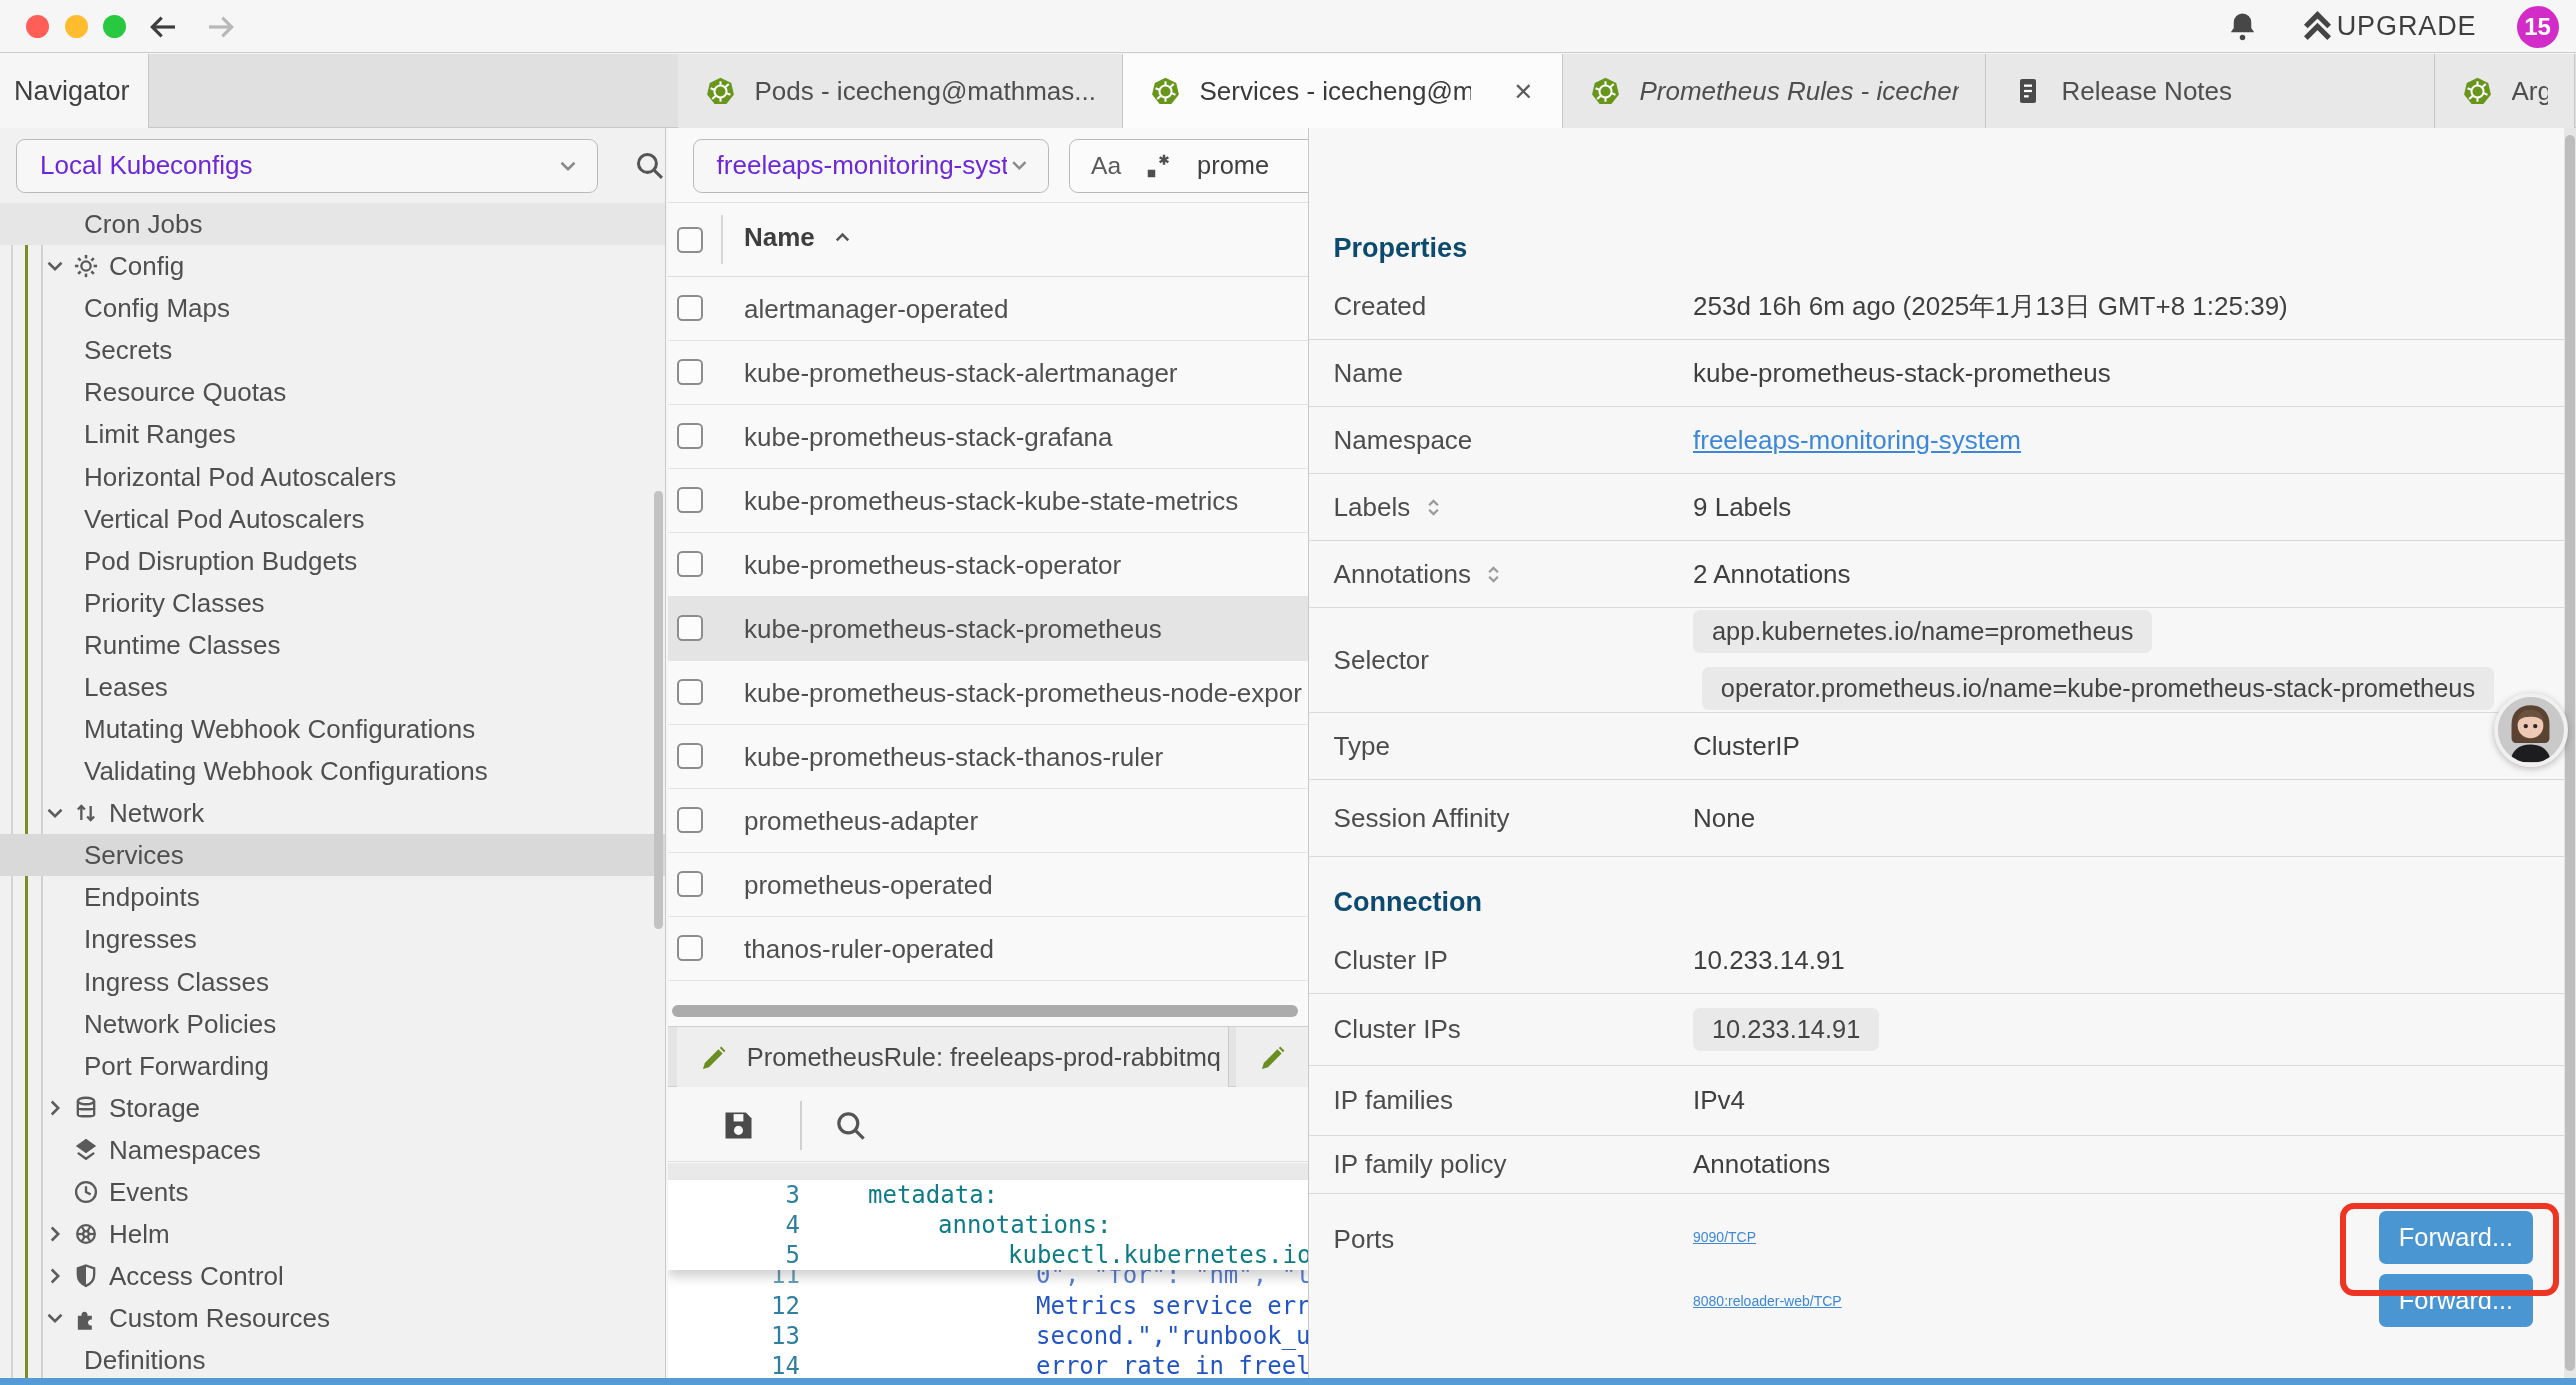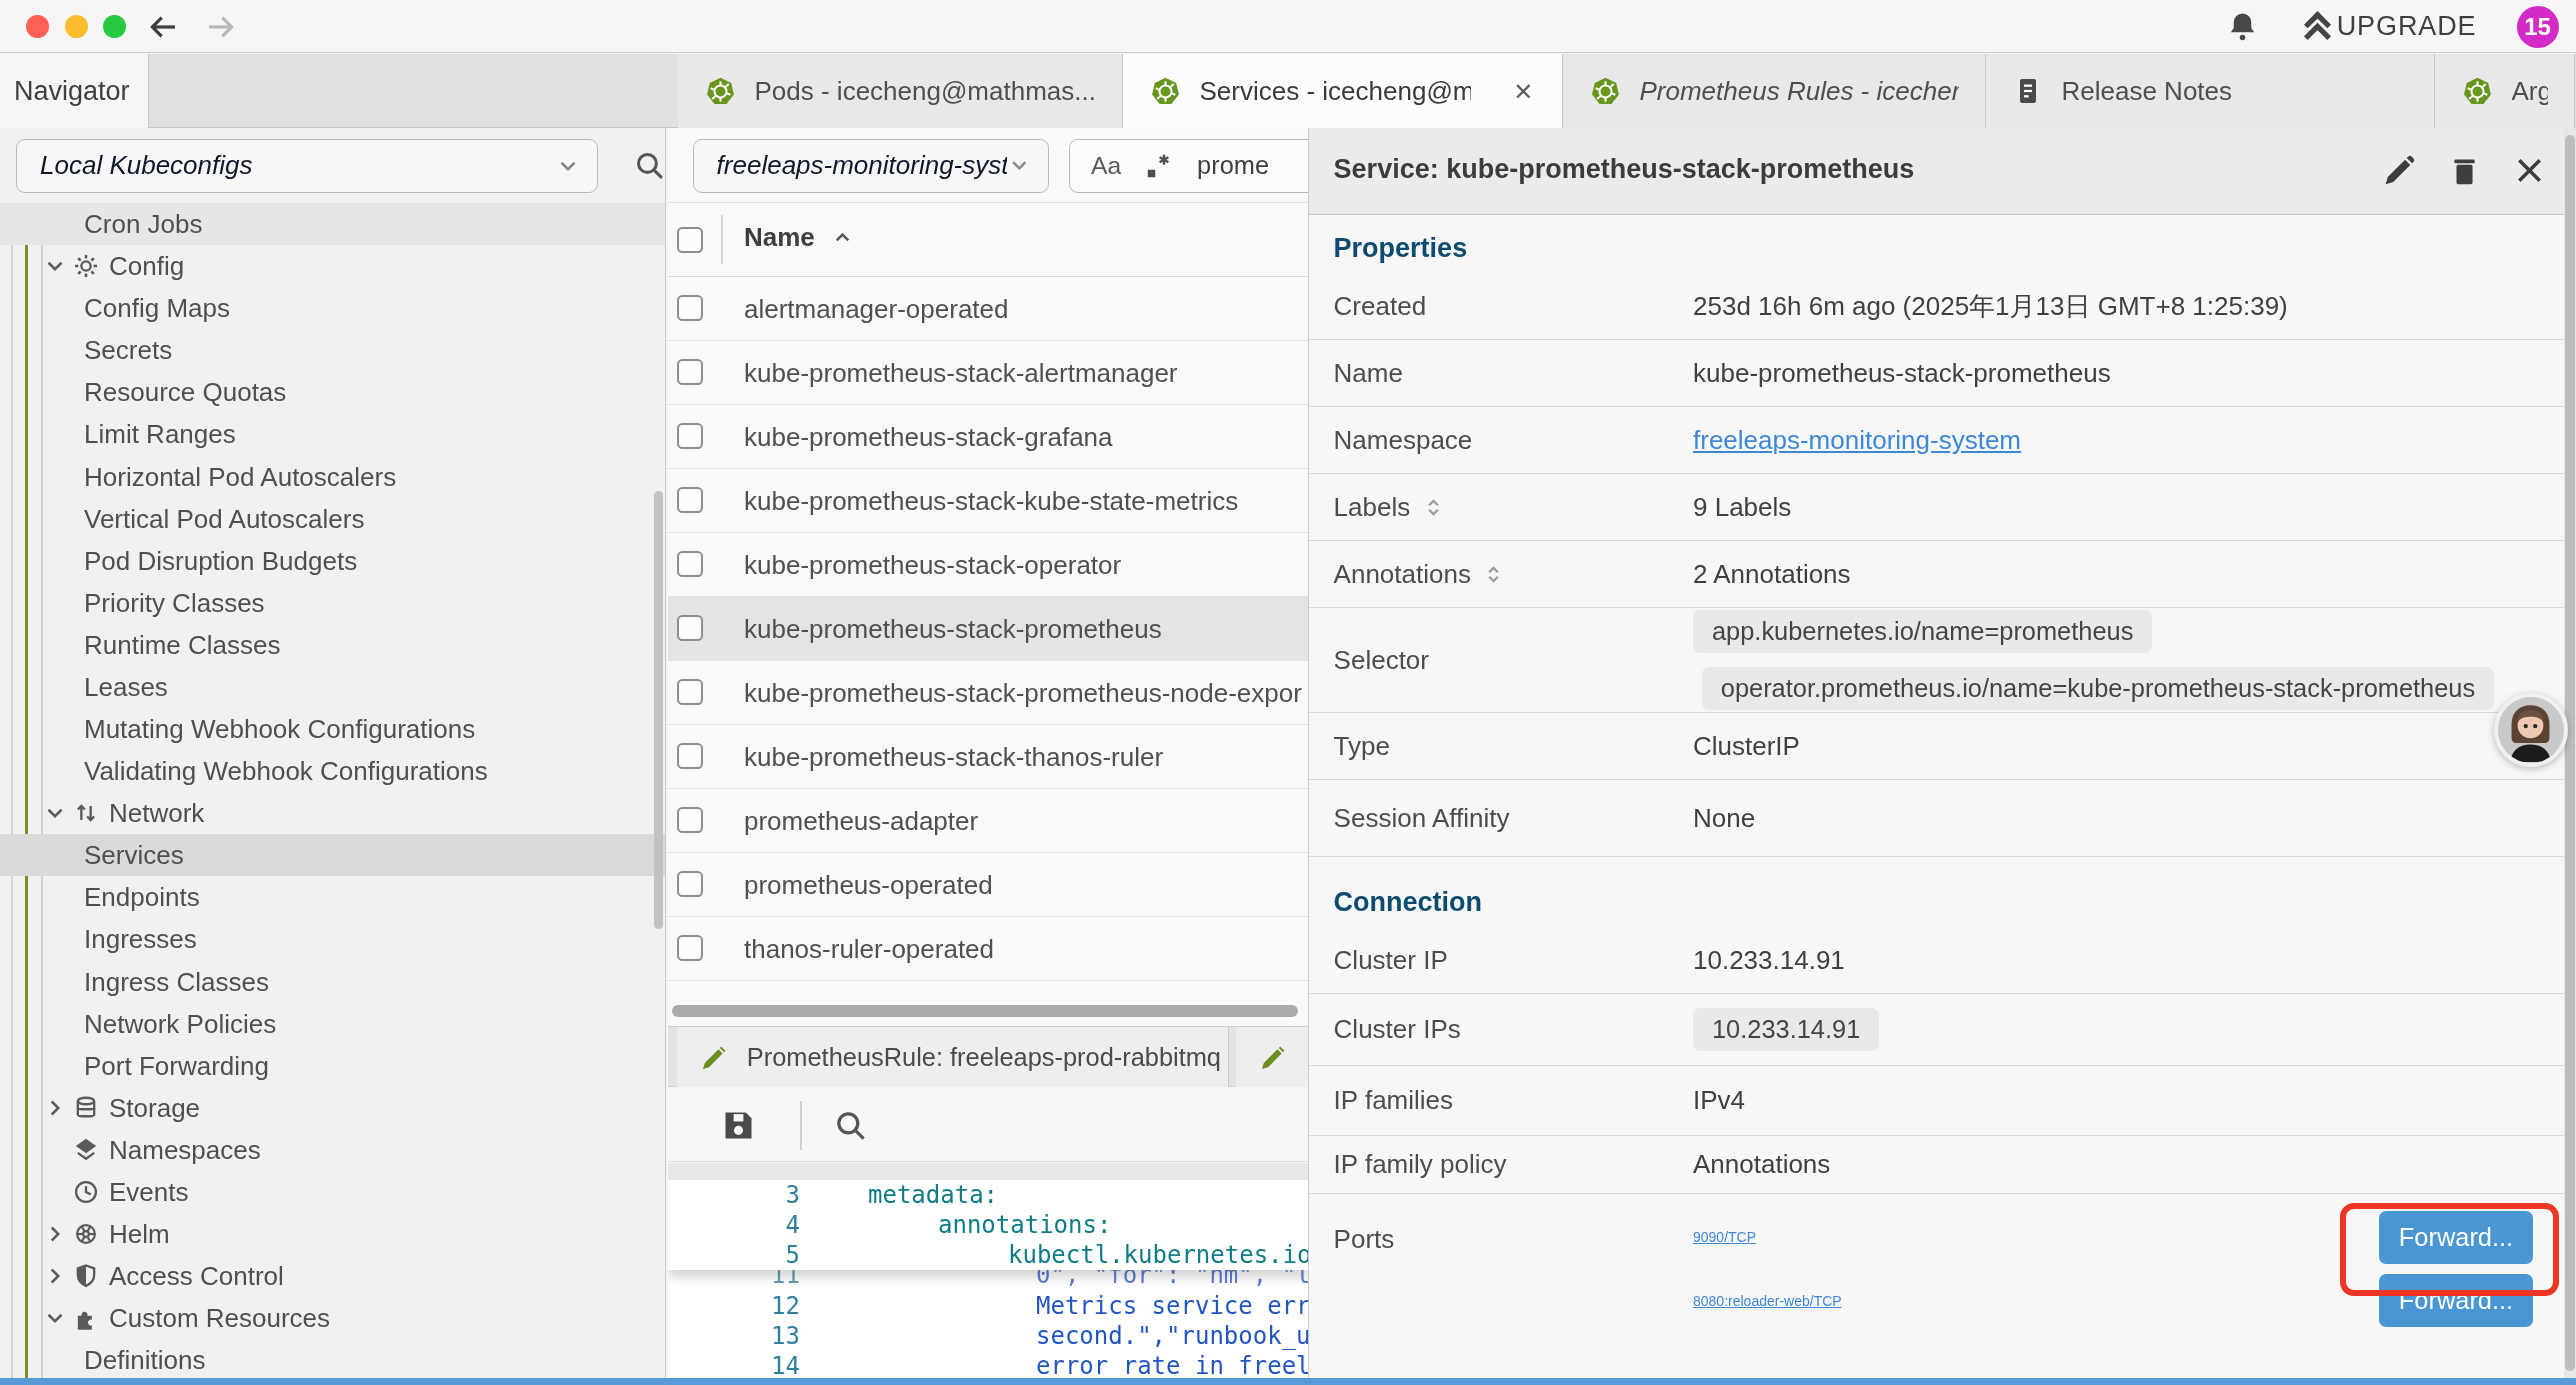--- a/index.html
+++ b/index.html
@@ -20,21 +20,21 @@
   .nav-tab { position:absolute; left:0; top:0; width:149px; height:74px; background:#f6f6f6; border-right:1.8px solid #c8c8c8; display:flex; align-items:center; padding-left:14px; font-size:27px; color:#3f3f3f; }
   .ktabs { position:absolute; left:678px; top:0; height:74px; display:flex; }
   .ktab { height:74px; display:flex; align-items:center; gap:17.5px; padding:0 26px; background:#e8e8e8; border-right:1.8px solid #c6c6c6; font-size:26px; color:#4e4e4e; white-space:nowrap; overflow:hidden; }
   .ktab.active { background:#fcfcfc; color:#3a3a3a; }
   .ktab.italic { font-style:italic; }
   .ktab .close { margin-left:23px; color:#5a5a5a; }
 
   
   .sidebar { position:absolute; left:0; top:128px; width:666px; height:1250px; background:#f1f1f1; border-right:1.8px solid #c9c9c9; overflow:hidden; }
   .sb-controls { position:absolute; left:0; top:0; width:666px; height:75px; }
-  .dropdown { position:absolute; border:1.8px solid #b9b9b9; border-radius:8.8px; background:#f7f7f7; display:flex; align-items:center; font-size:26px; color:#0f172a;font-style:italic; }
+  .dropdown { position:absolute; border:1.8px solid #b9b9b9; border-radius:8.8px; background:#f7f7f7; display:flex; align-items:center; font-size:26px; color:#6d28d9; }
   .dd-label { flex:1; padding-left:23px; white-space:nowrap; overflow:hidden; }
   .dd-chev { padding-right:16px; color:#8a8a8a; display:flex; }
   .sb-search { position:absolute; left:633px; top:21px; color:#555; }
   .tree { position:absolute; left:0; top:75px; width:666px; height:1175px; }
   .guide { position:absolute; top:0; height:1175px; }
   .trow { position:absolute; left:0; width:666px; height:42px; display:flex; align-items:center; font-size:26px; color:#4f4f4f; cursor:default; }
   .trow.sel { background:#d9d9d9; }
   .trow.hl { background:#e6e6e6; }
   .trow .chev { position:absolute; left:42px; display:flex; color:#5c5c5c; }
   .trow .gicon { position:absolute; left:72px; display:flex; color:#5a5a5a; }
@@ -593,43 +593,20 @@
           <span class="ct" style="left:368px"><span class="c-str">second.","runbook_url":"</span></span>
         </div>
         <div class="cline">
           <span class="ln">14</span>
           <span class="ct" style="left:368px"><span class="c-str">error rate in freeleaps metrics ser</span></span>
         </div>
       </div>
   </div>
 
   <div class="panel">
-    <div class="p-header">
-      <span class="p-title">Service: kube-prometheus-stack-prometheus</span>
-      <div class="p-hicons">
-        <span>
-          <svg width="35" height="35" viewBox="0 0 24 24" fill="currentColor">
-              <path d="M2.5 21.5l1.6-5.2L15.8 4.6l3.6 3.6L7.7 19.9z"></path>
-              <path d="M17 3.4l3.6 3.6 1-1a1.6 1.6 0 0 0 0-2.3l-1.3-1.3a1.6 1.6 0 0 0-2.3 0z"></path>
-            </svg>
-        </span>
-        <span>
-          <svg width="35" height="35" viewBox="0 0 24 24" fill="currentColor">
-              <rect x="5" y="4.5" width="14" height="2.6" rx="1"></rect>
-              <rect x="6.5" y="8" width="11" height="13.5" rx="1.2"></rect>
-            </svg>
-        </span>
-        <span>
-          <svg width="35" height="35" viewBox="0 0 24 24" fill="none" stroke="currentColor" stroke-width="2.4">
-              <line x1="5" y1="5" x2="19" y2="19"></line>
-              <line x1="19" y1="5" x2="5" y2="19"></line>
-            </svg>
-        </span>
-      </div>
-    </div>
     <div class="p-body" id="pbody">
         <div class="sect-title">Properties</div>
         <div class="prow" style="height: 67px;">
           <div class="pl">
             <span>Created</span>
           </div>
           <div class="pv">
             <span>253d 16h 6m ago (2025年1月13日 GMT+8 1:25:39)</span>
           </div>
         </div>

